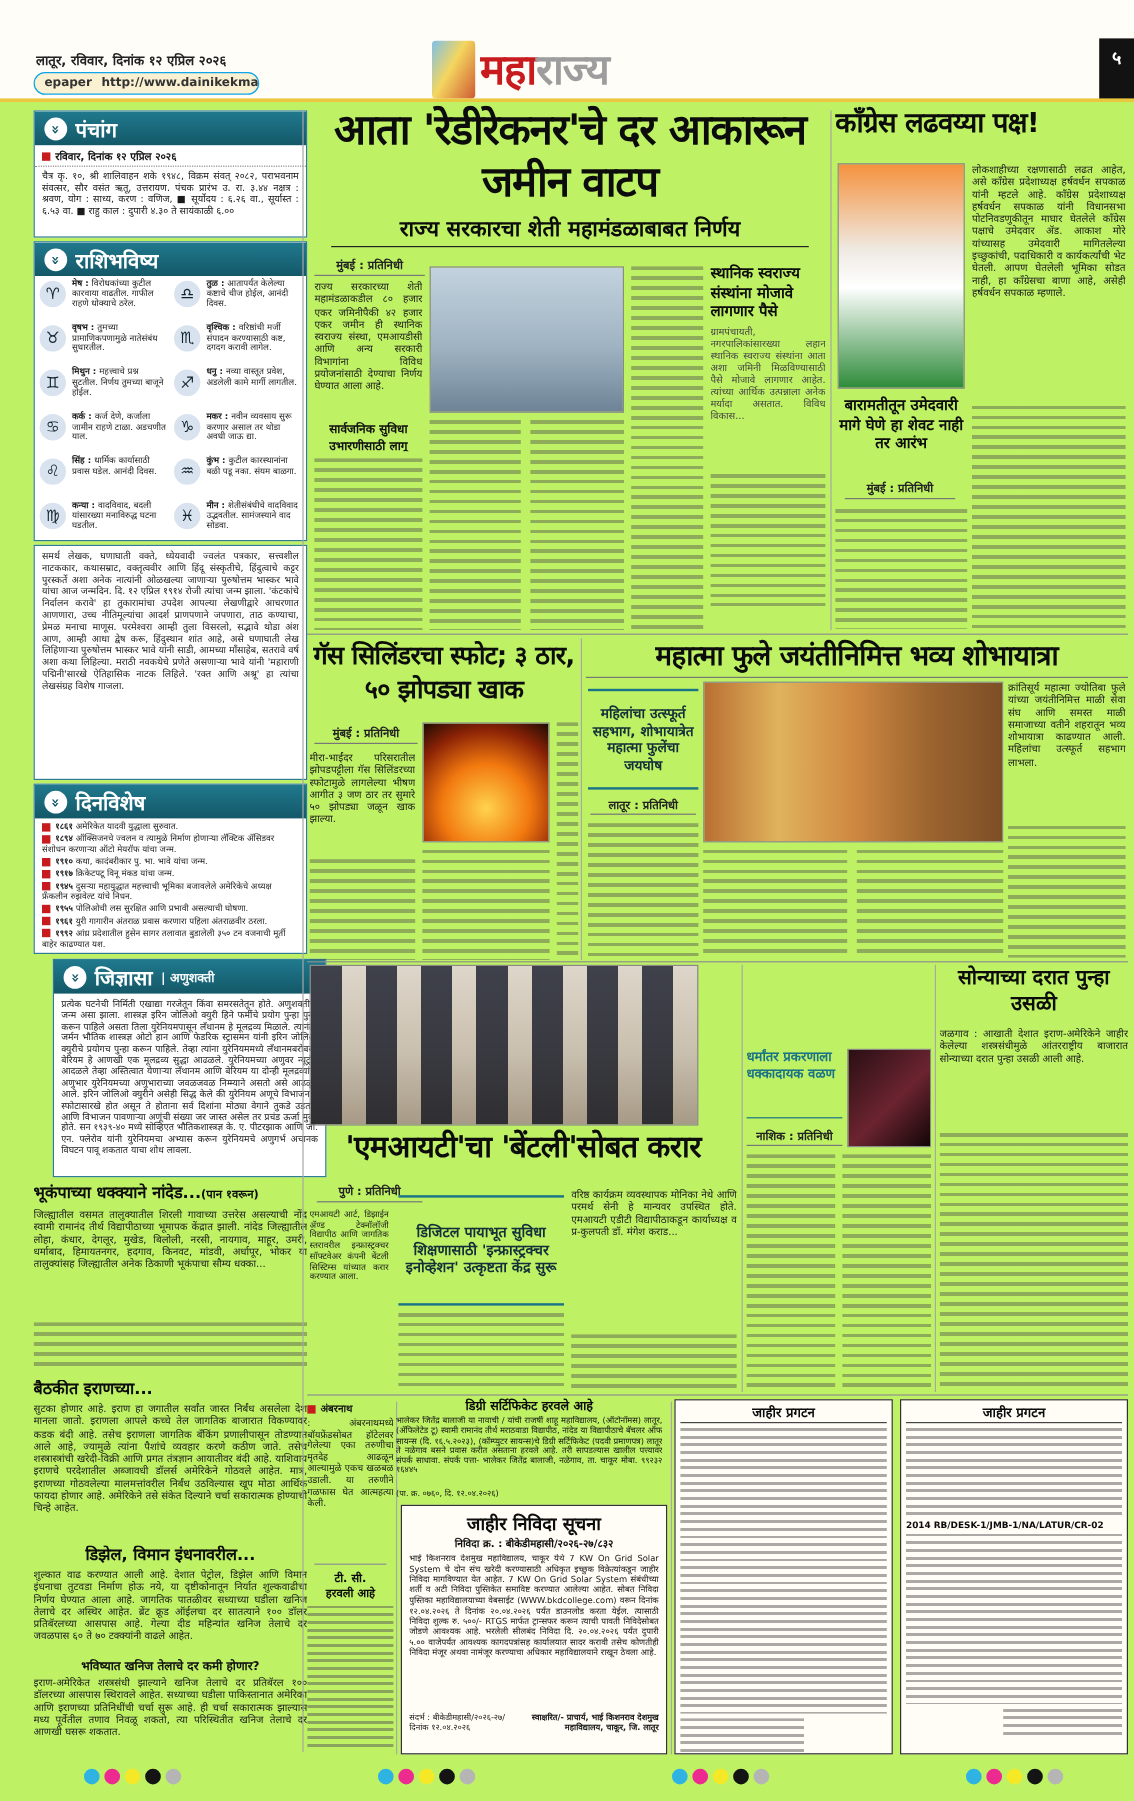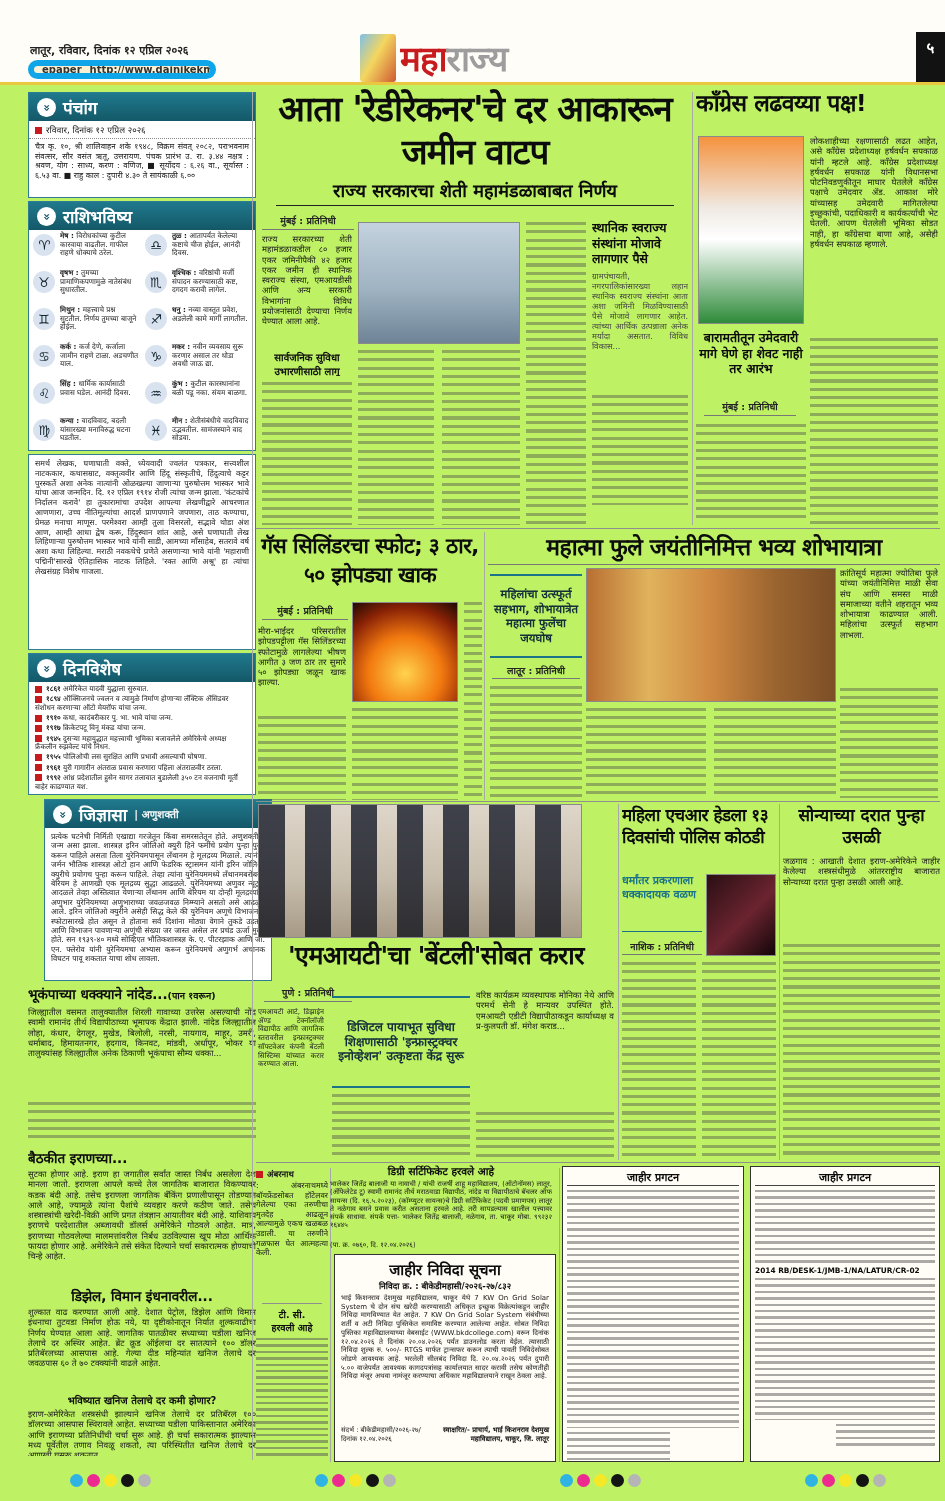--- a/index.html
+++ b/index.html
@@ -34,21 +34,21 @@
   .notice{border:1.5px solid #333;background:#fffdf6}
   .dot{display:inline-block;width:13px;height:13px;border-radius:50%;margin-right:4px}
 </style>
 </head>
 <body>
 
 <div class="page">
 
   <div class="abs" style="left:0;top:0;width:945px;height:85px;background:#fffdf8">
     <div class="abs" style="left:30px;top:42px;width:280px;height:15px;font-size:11px;font-weight:bold;color:#222">लातूर, रविवार, दिनांक १२ एप्रिल २०२६</div>
-    <div class="abs" style="left:28px;top:60px;width:188px;height:19px;background:#faf0d2;border:6px solid #0ea5e9;border-radius:10px;display:flex;align-items:center;gap:4px;padding:0 8px;font-size:10px;font-weight:bold;color:#333">
+    <div class="abs" style="left:28px;top:60px;width:188px;height:19px;background:#faf0d2;border:1px solid #0ea5e9;border-radius:10px;display:flex;align-items:center;gap:4px;padding:0 8px;font-size:10px;font-weight:bold;color:#333">
       <span>epaper</span>
       <span style="width:9px;height:9px;border-radius:50%;background:#c81b1e;display:inline-block"></span>
       <span>http://www.dainikekmat.com</span>
     </div>
     <div class="abs" style="left:360px;top:34px;width:36px;height:48px;background:linear-gradient(120deg,#7ec0e8 0%,#f4d65f 45%,#cf5a33 100%);border-radius:3px"></div>
     <div class="abs" style="left:400px;top:36px;width:220px;height:48px;font-size:35px;font-weight:bold;letter-spacing:-1px;line-height:46px">
       <span style="color:#c81b1e">महा</span><span style="color:#9d9d9d">राज्य</span>
     </div>
     <div class="abs" style="left:916px;top:32px;width:29px;height:52px;background:#121212;color:#fff;display:flex;align-items:flex-start;justify-content:center;font-size:15px;font-weight:bold;padding-top:5px">
       <span>५</span>
@@ -56,21 +56,21 @@
     <div class="abs" style="left:0;top:82px;width:945px;height:3px;background:#e9c73f"></div>
   </div>
 
   <div class="abs sec-box" style="left:28px;top:92px;width:228px;height:106px">
     <div class="sec-head">
       <span class="chev">
           <b>»</b>
         </span>
       <span>पंचांग</span>
     </div>
-    <div style="padding:3px 6px 2px 6px;font-size:8.6px;font-weight:normal;border-bottom:1px dotted #888">
+    <div style="padding:3px 6px 2px 6px;font-size:8.6px;font-weight:bold;border-bottom:1px dotted #888">
       <span class="red-sq"></span><span>रविवार, दिनांक १२ एप्रिल २०२६</span>
     </div>
     <div class="just" style="padding:3px 6px;font-size:7.9px;line-height:9.6px;color:#1b1b1b">चैत्र कृ. १०, श्री शालिवाहन शके १९४८, विक्रम संवत् २०८२, पराभवनाम संवत्सर, सौर वसंत ऋतू, उत्तरायण. पंचक प्रारंभ उ. रा. ३.४४ नक्षत्र : श्रवण, योग : साध्य, करण : वणिज, ■ सूर्योदय : ६.२६ वा., सूर्यास्त : ६.५३ वा. ■ राहु काल : दुपारी ४.३० ते सायंकाळी ६.००</div>
   </div>
 
   <div class="abs sec-box" style="left:28px;top:201px;width:228px;height:250px">
     <div class="sec-head">
       <span class="chev">
           <b>»</b>
         </span>
@@ -171,21 +171,21 @@
   </div>
 
   <div class="abs" style="left:28px;top:1150px;width:228px;height:134px">
     <div class="hl" style="font-size:13.5px;line-height:16px">बैठकीत इराणच्या...</div>
     <div class="just body-sm" style="margin-top:3px;height:112px;overflow:hidden">सुटका होणार आहे. इराण हा जगातील सर्वांत जास्त निर्बंध असलेला देश मानला जातो. इराणला आपले कच्चे तेल जागतिक बाजारात विकण्यावर कडक बंदी आहे. तसेच इराणला जागतिक बँकिंग प्रणालीपासून तोडण्यात आले आहे, ज्यामुळे त्यांना पैशांचे व्यवहार करणे कठीण जाते. तसेच शस्त्रास्त्रांची खरेदी-विक्री आणि प्रगत तंत्रज्ञान आयातीवर बंदी आहे. याशिवाय इराणचे परदेशातील अब्जावधी डॉलर्स अमेरिकेने गोठवले आहेत. मात्र, इराणच्या गोठवलेल्या मालमत्तांवरील निर्बंध उठविल्यास खूप मोठा आर्थिक फायदा होणार आहे. अमेरिकेने तसे संकेत दिल्याने चर्चा सकारात्मक होण्याची चिन्हे आहेत.</div>
   </div>
 
   <div class="abs" style="left:28px;top:1288px;width:228px;height:168px">
     <div class="hl center" style="font-size:13.5px;line-height:16px">डिझेल, विमान इंधनावरील...</div>
     <div class="just body-sm" style="margin-top:3px;height:72px;overflow:hidden">शुल्कात वाढ करण्यात आली आहे. देशात पेट्रोल, डिझेल आणि विमान इंधनाचा तुटवडा निर्माण होऊ नये, या दृष्टीकोनातून निर्यात शुल्कवाढीचा निर्णय घेण्यात आला आहे. जागतिक पातळीवर सध्याच्या घडीला खनिज तेलाचे दर अस्थिर आहेत. ब्रेंट क्रूड ऑईलचा दर सातत्याने १०० डॉलर प्रतिबॅरलच्या आसपास आहे. गेल्या दीड महिन्यांत खनिज तेलाचे दर जवळपास ६० ते ७० टक्क्यांनी वाढले आहेत.</div>
-    <div class="crosshead" style="margin-top:14px">भविष्यात खनिज तेलाचे दर कमी होणार?</div>
+    <div class="crosshead" style="margin-top:2px">भविष्यात खनिज तेलाचे दर कमी होणार?</div>
     <div class="just body-sm" style="margin-top:2px;height:58px;overflow:hidden">इराण-अमेरिकेत शस्त्रसंधी झाल्याने खनिज तेलाचे दर प्रतिबॅरल १०० डॉलरच्या आसपास स्थिरावले आहेत. सध्याच्या घडीला पाकिस्तानात अमेरिका आणि इराणच्या प्रतिनिधींची चर्चा सुरू आहे. ही चर्चा सकारात्मक झाल्यास मध्य पूर्वेतील तणाव निवळू शकतो, त्या परिस्थितीत खनिज तेलाचे दर आणखी घसरू शकतात.</div>
   </div>
 
   <div class="abs" style="left:258px;top:88px;width:434px;height:438px">
     <div class="hl center" style="font-size:35px;line-height:43px;letter-spacing:-1px">आता 'रेडीरेकनर'चे दर आकारून जमीन वाटप</div>
     <div class="hl center" style="font-size:18px;margin:4px 18px 0 18px;border-bottom:1.5px solid #222;padding-bottom:3px">राज्य सरकारचा शेती महामंडळाबाबत निर्णय</div>
   </div>
   <div class="abs byline" style="left:262px;top:214px;width:92px;height:16px">मुंबई : प्रतिनिधी</div>
   <div class="abs just body-sm" style="left:262px;top:234px;width:90px;height:110px">राज्य सरकारच्या शेती महामंडळाकडील ८० हजार एकर जमिनीपैकी ४२ हजार एकर जमीन ही स्थानिक स्वराज्य संस्था, एमआयडीसी आणि अन्य सरकारी विभागांना विविध प्रयोजनांसाठी देण्याचा निर्णय घेण्यात आला आहे.</div>
   <div class="abs crosshead" style="left:262px;top:350px;width:90px;height:26px">सार्वजनिक सुविधा उभारणीसाठी लागू</div>
@@ -247,21 +247,20 @@
     <div class="abs just body-xs" style="left:0px;top:68px;width:66px;height:150px">एमआयटी आर्ट, डिझाईन ॲण्ड टेक्नॉलॉजी विद्यापीठ आणि जागतिक स्तरावरील इन्फ्रास्ट्रक्चर सॉफ्टवेअर कंपनी बेंटली सिस्टिम्स यांच्यात करार करण्यात आला.</div>
     <div class="abs deckbox" style="left:74px;top:56px;width:138px;height:92px;font-size:12px;line-height:14.5px">डिजिटल पायाभूत सुविधा शिक्षणासाठी 'इन्फ्रास्ट्रक्चर इनोव्हेशन' उत्कृष्टता केंद्र सुरू</div>
     <div class="abs greek" style="left:74px;top:154px;width:138px;height:64px"></div>
     <div class="abs just body-sm" style="left:218px;top:50px;width:138px;height:118px">वरिष्ठ कार्यक्रम व्यवस्थापक मोनिका नेथे आणि परमर्थ सेनी हे मान्यवर उपस्थित होते. एमआयटी एडीटी विद्यापीठाकडून कार्याध्यक्ष व प्र-कुलपती डॉ. मंगेश कराड...</div>
     <div class="abs greek" style="left:218px;top:172px;width:138px;height:46px"></div>
   </div>
 
   <div class="abs vline" style="left:618px;top:804px;width:0;height:356px"></div>
 
   <div class="abs" style="left:622px;top:804px;width:154px;height:356px">
-    <div class="hl" style="font-size:17px;line-height:22px;letter-spacing:-.5px">महिला एचआर हेडला १३ दिवसांची पोलिस कोठडी</div>
     <div class="abs hl" style="left:0;top:70px;width:80px;height:58px;color:#1a7386;font-size:11px;line-height:14px;border-bottom:1px solid #1a7386">धर्मांतर प्रकरणाला धक्कादायक वळण</div>
     <div class="abs byline" style="left:0;top:136px;width:80px;height:15px">नाशिक : प्रतिनिधी</div>
     <div class="abs photo" style="left:84px;top:70px;width:70px;height:82px;background:linear-gradient(135deg,#2a0f14 0%,#6b2430 55%,#120608 100%)"></div>
     <div class="abs greek" style="left:0;top:158px;width:74px;height:196px"></div>
     <div class="abs greek" style="left:80px;top:158px;width:74px;height:196px"></div>
   </div>
 
   <div class="abs vline" style="left:779px;top:804px;width:0;height:356px"></div>
 
   <div class="abs" style="left:783px;top:804px;width:157px;height:356px">

